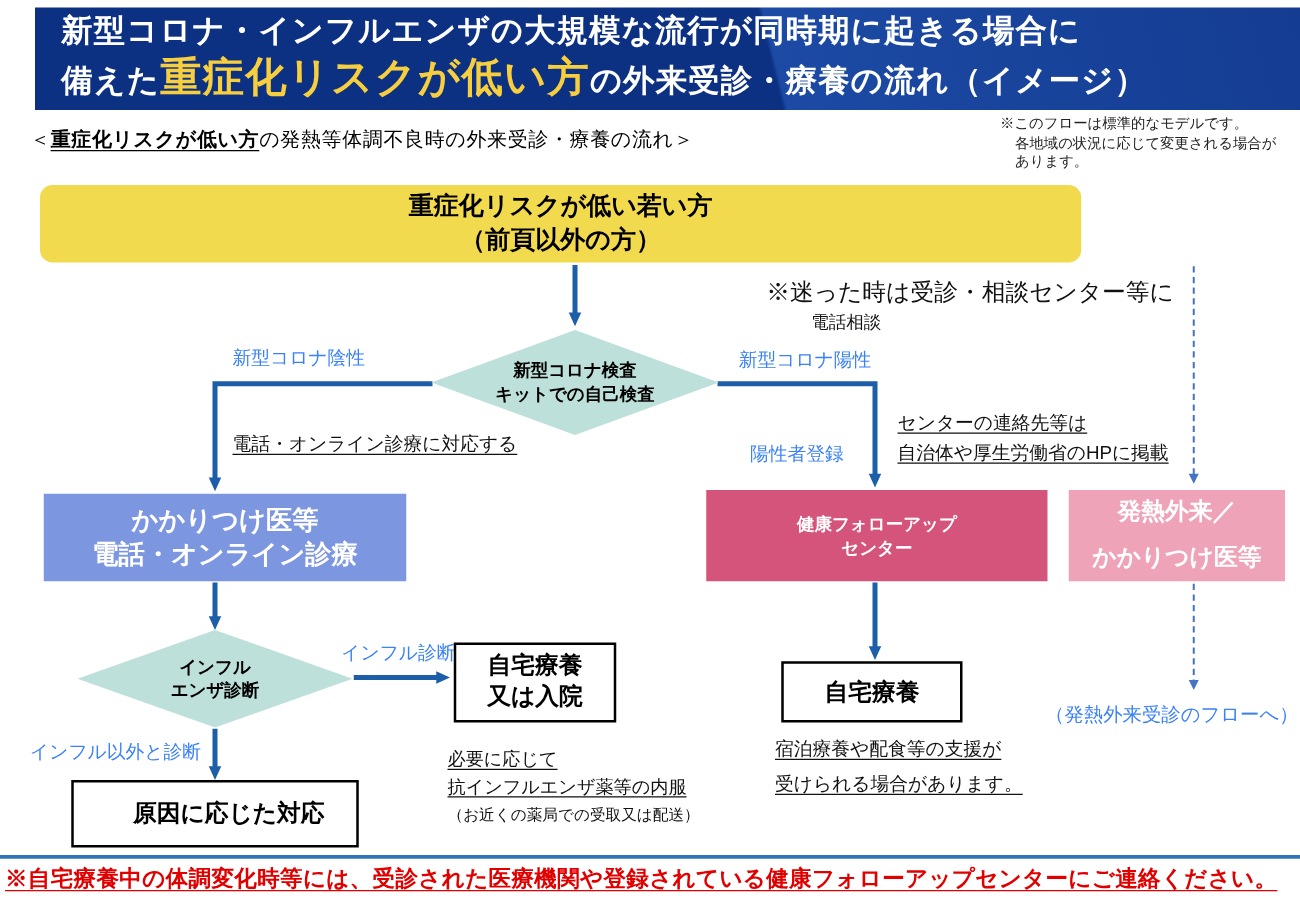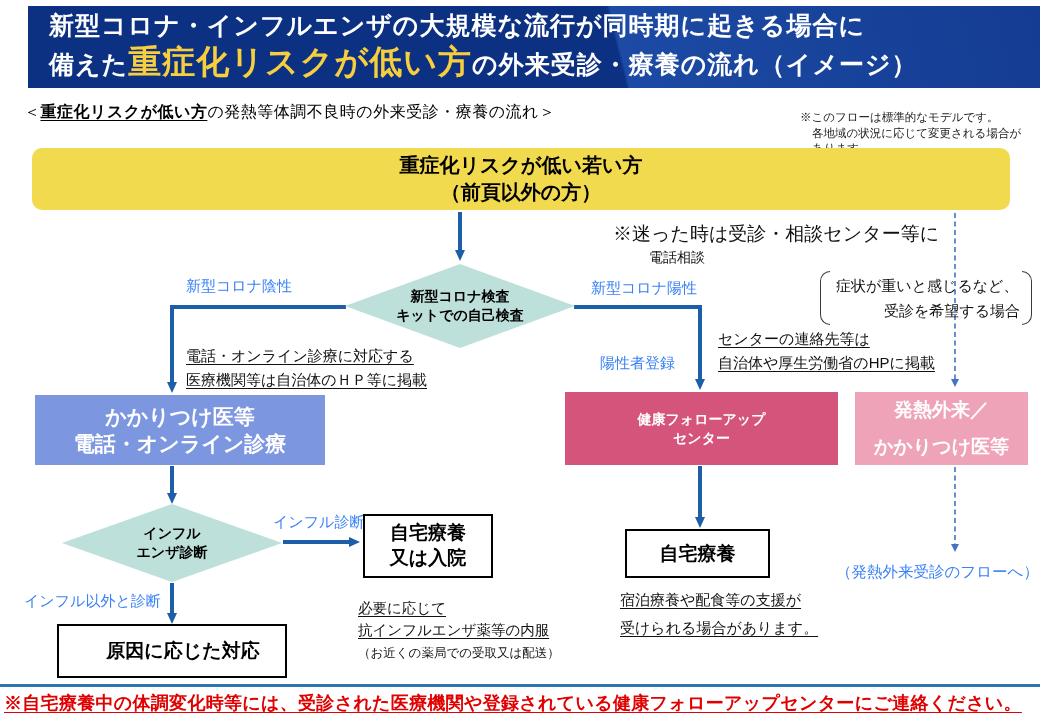--- a/index.html
+++ b/index.html
@@ -13,30 +13,30 @@
   .header {
     left:28px; top:6px; width:1012px; height:82px;
     background:linear-gradient(76deg, #0D3182 58%, #1C4AA4 58.3%, #143C92 100%);
     display:flex; flex-direction:column; justify-content:center; padding-left:21px; box-sizing:border-box;
   }
   .h-line1 { color:#fff; font-weight:bold; font-size:25px; letter-spacing:1px; line-height:1.2; }
   .h-line2 { display:flex; align-items:baseline; letter-spacing:1px; }
   .h-normal { color:#fff; font-weight:bold; font-size:25px; }
   .h-highlight { color:#F7CE3E; font-weight:bold; font-size:33px; }
 
-  .note-tr { left:800px; top:92px; width:238px; font-size:11.5px; line-height:1.35; color:#222;margin-top:18px; }
+  .note-tr { left:800px; top:92px; width:238px; font-size:11.5px; line-height:1.35; color:#222; }
   .note-tr .ind { padding-left:12px; }
 
   .subtitle { left:24px; top:102px; font-size:16px; letter-spacing:0.5px; color:#000; }
   .subtitle .emph { font-weight:bold; text-decoration:underline; text-underline-offset:3px; }
 
   
   .box { display:flex; flex-direction:column; justify-content:center; align-items:center;
          text-align:center; font-weight:bold; box-sizing:border-box; }
-  .start-box { left:32px; top:148px; width:978px; height:62px; border-radius:10px;
+  .start-box { left:32px; top:148px; width:833px; height:62px; border-radius:10px;
                background:#F2DA4F; font-size:20px; line-height:1.35; color:#000; }
   .diamond { background:#BEE0DA; clip-path:polygon(50% 0,100% 50%,50% 100%,0 50%);
              font-size:14px; line-height:1.35; color:#000; }
   .diamond-covid { left:345px; top:264px; width:230px; height:84px; }
   .diamond-flu   { left:62px;  top:504px; width:220px; height:78px; }
   .box-doctor   { left:35px;  top:395px; width:290px; height:70px; background:#7D96E0; color:#fff; font-size:21px; line-height:1.3; }
   .box-followup { left:565px; top:392px; width:273px; height:73px; background:#D5547B; color:#fff; font-size:14px; line-height:1.3; }
   .box-fever    { left:855px; top:392px; width:173px; height:73px; background:#EEA3B8; color:#fff; font-size:19px; line-height:1.35;gap:11px; }
   .wbox { background:#fff; border:2px solid #000; color:#000; }
   .box-flu-home { left:363px; top:514px; width:130px; height:64px; font-size:19px; line-height:1.3; }
@@ -130,32 +130,23 @@
   <div class="abs note-hes2">電話相談</div>
 
   <div class="abs box diamond diamond-covid">
     <div>新型コロナ検査</div>
     <div>キットでの自己検査</div>
   </div>
 
   <div class="abs lbl lbl-negative">新型コロナ陰性</div>
   <div class="abs lbl lbl-positive">新型コロナ陽性</div>
 
-  <div class="abs bracket">
-    <div class="bk-l"></div>
-    <div class="bk-t">
-      <span class="l">症状が重いと感じるなど、</span>
-      <span class="r">受診を希望する場合</span>
-    </div>
-    <div class="bk-r"></div>
-  </div>
 
   <div class="abs unote note-online">
     <span class="u">電話・オンライン診療に対応する</span><br>
-    <span class="u">医療機関等は自治体のＨＰ等に掲載</span>
   </div>
 
   <div class="abs unote note-center">
     <span class="u">センターの連絡先等は</span><br>
     <span class="u">自治体や厚生労働省のHPに掲載</span>
   </div>
 
   <div class="abs lbl lbl-registration">陽性者登録</div>
 
   <div class="abs box box-doctor">

